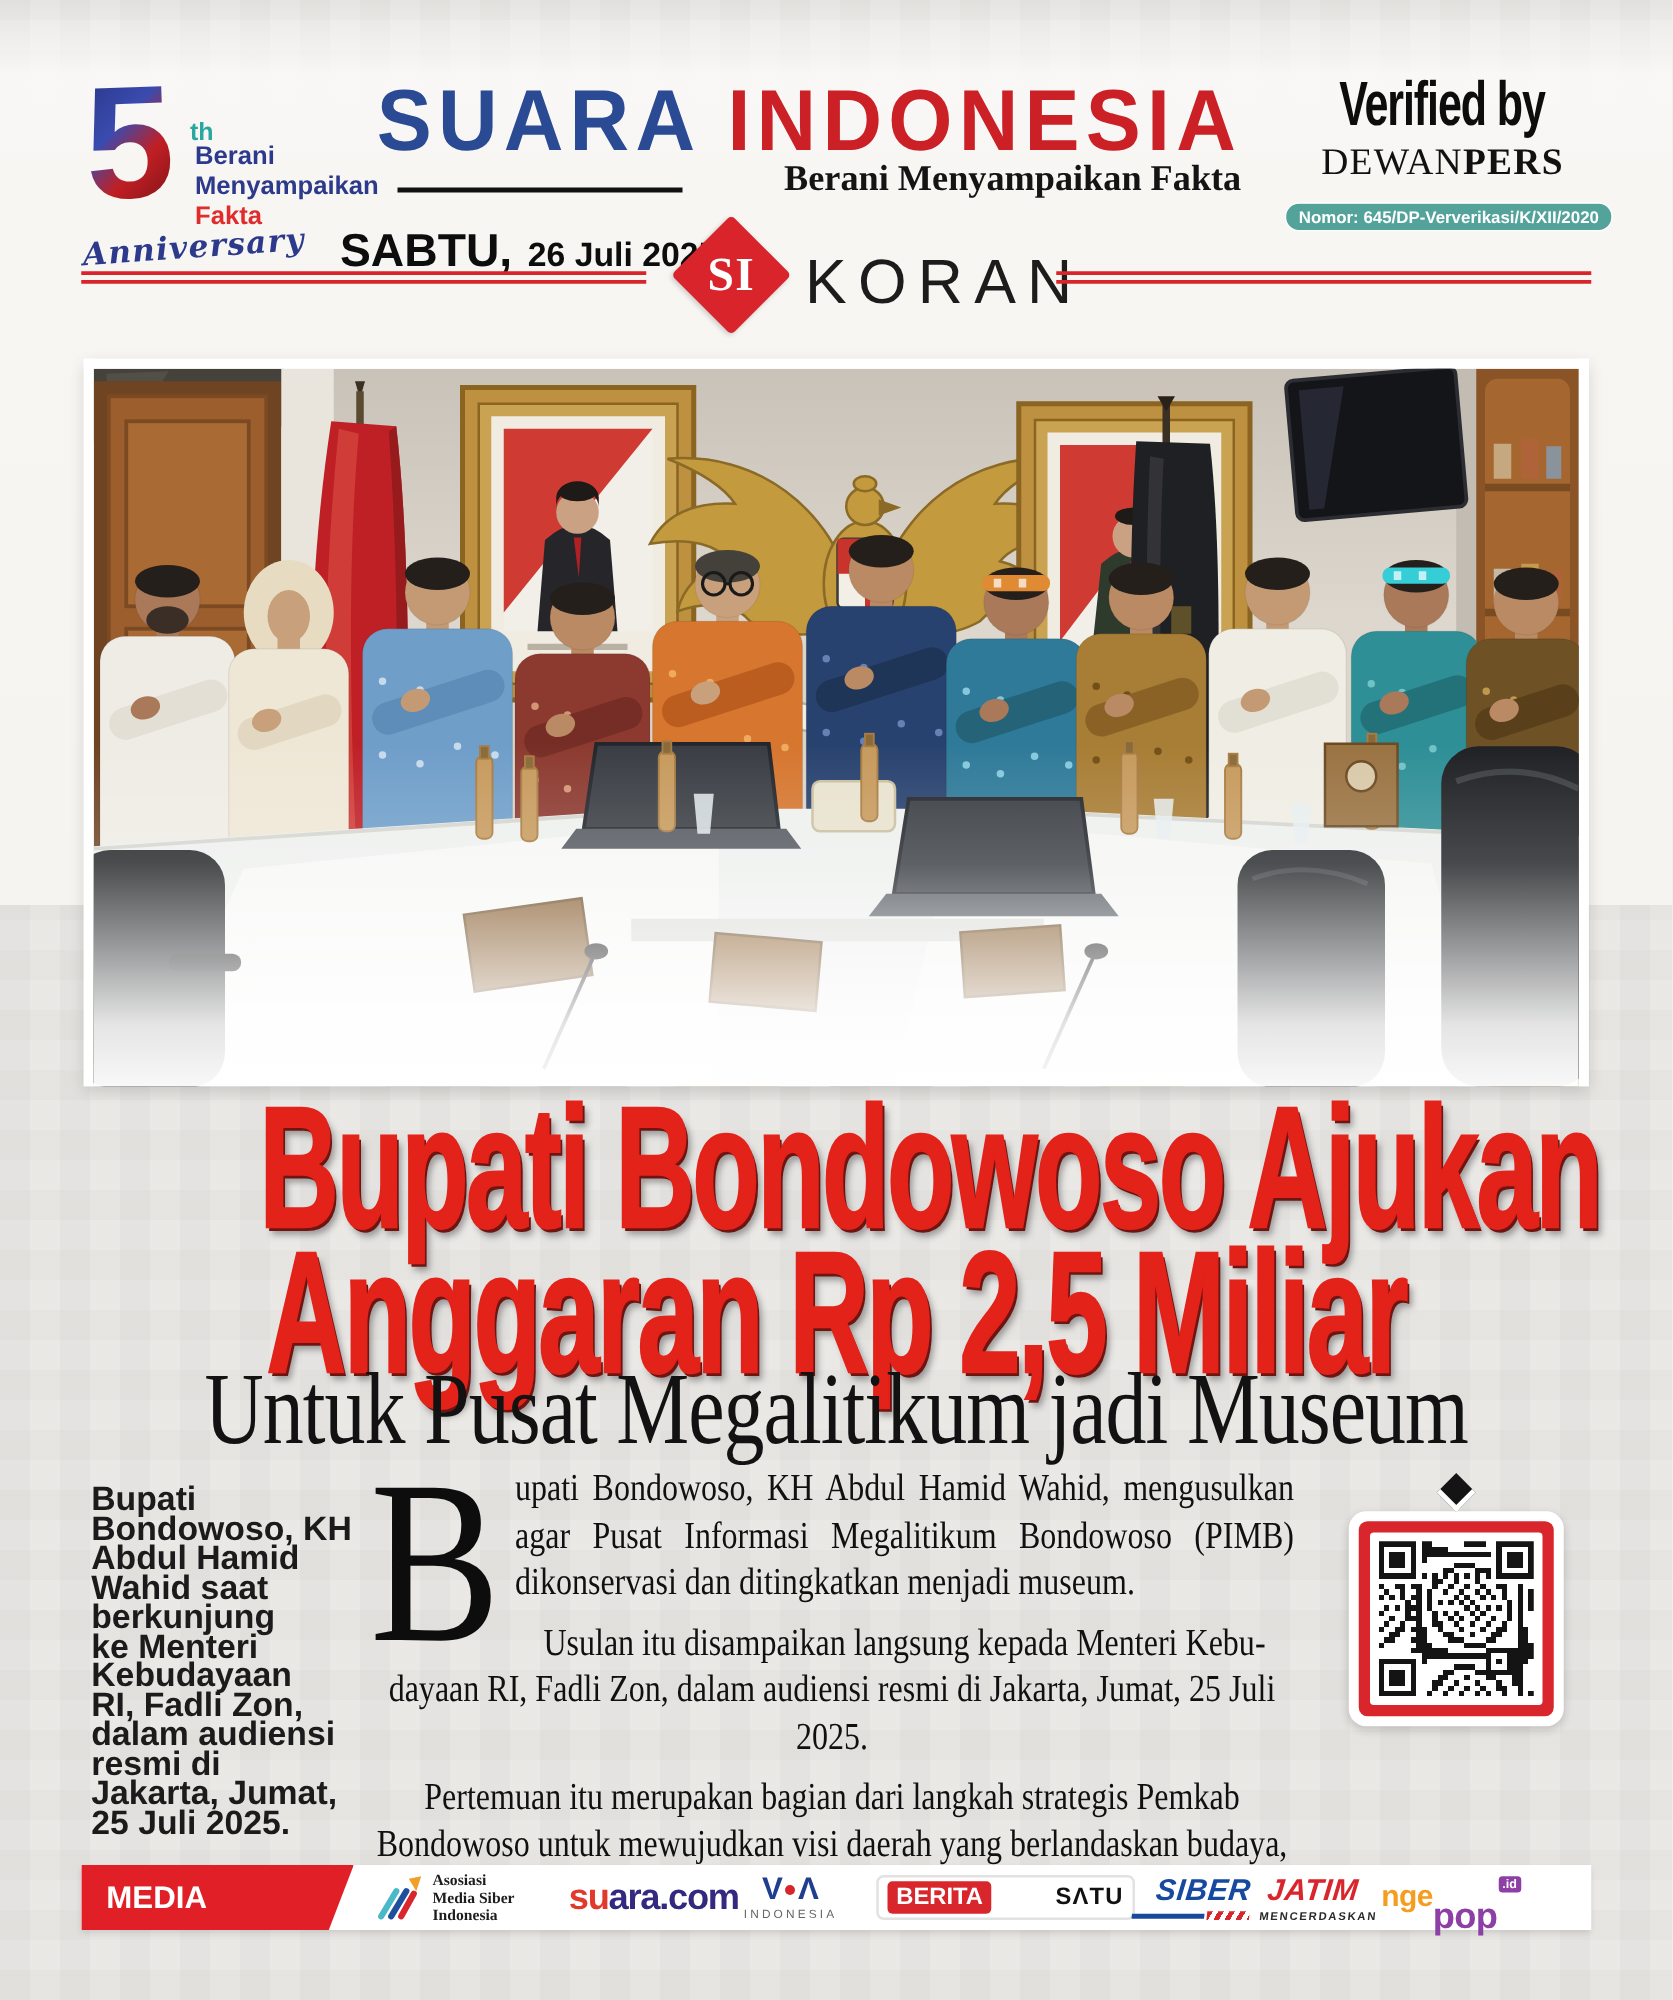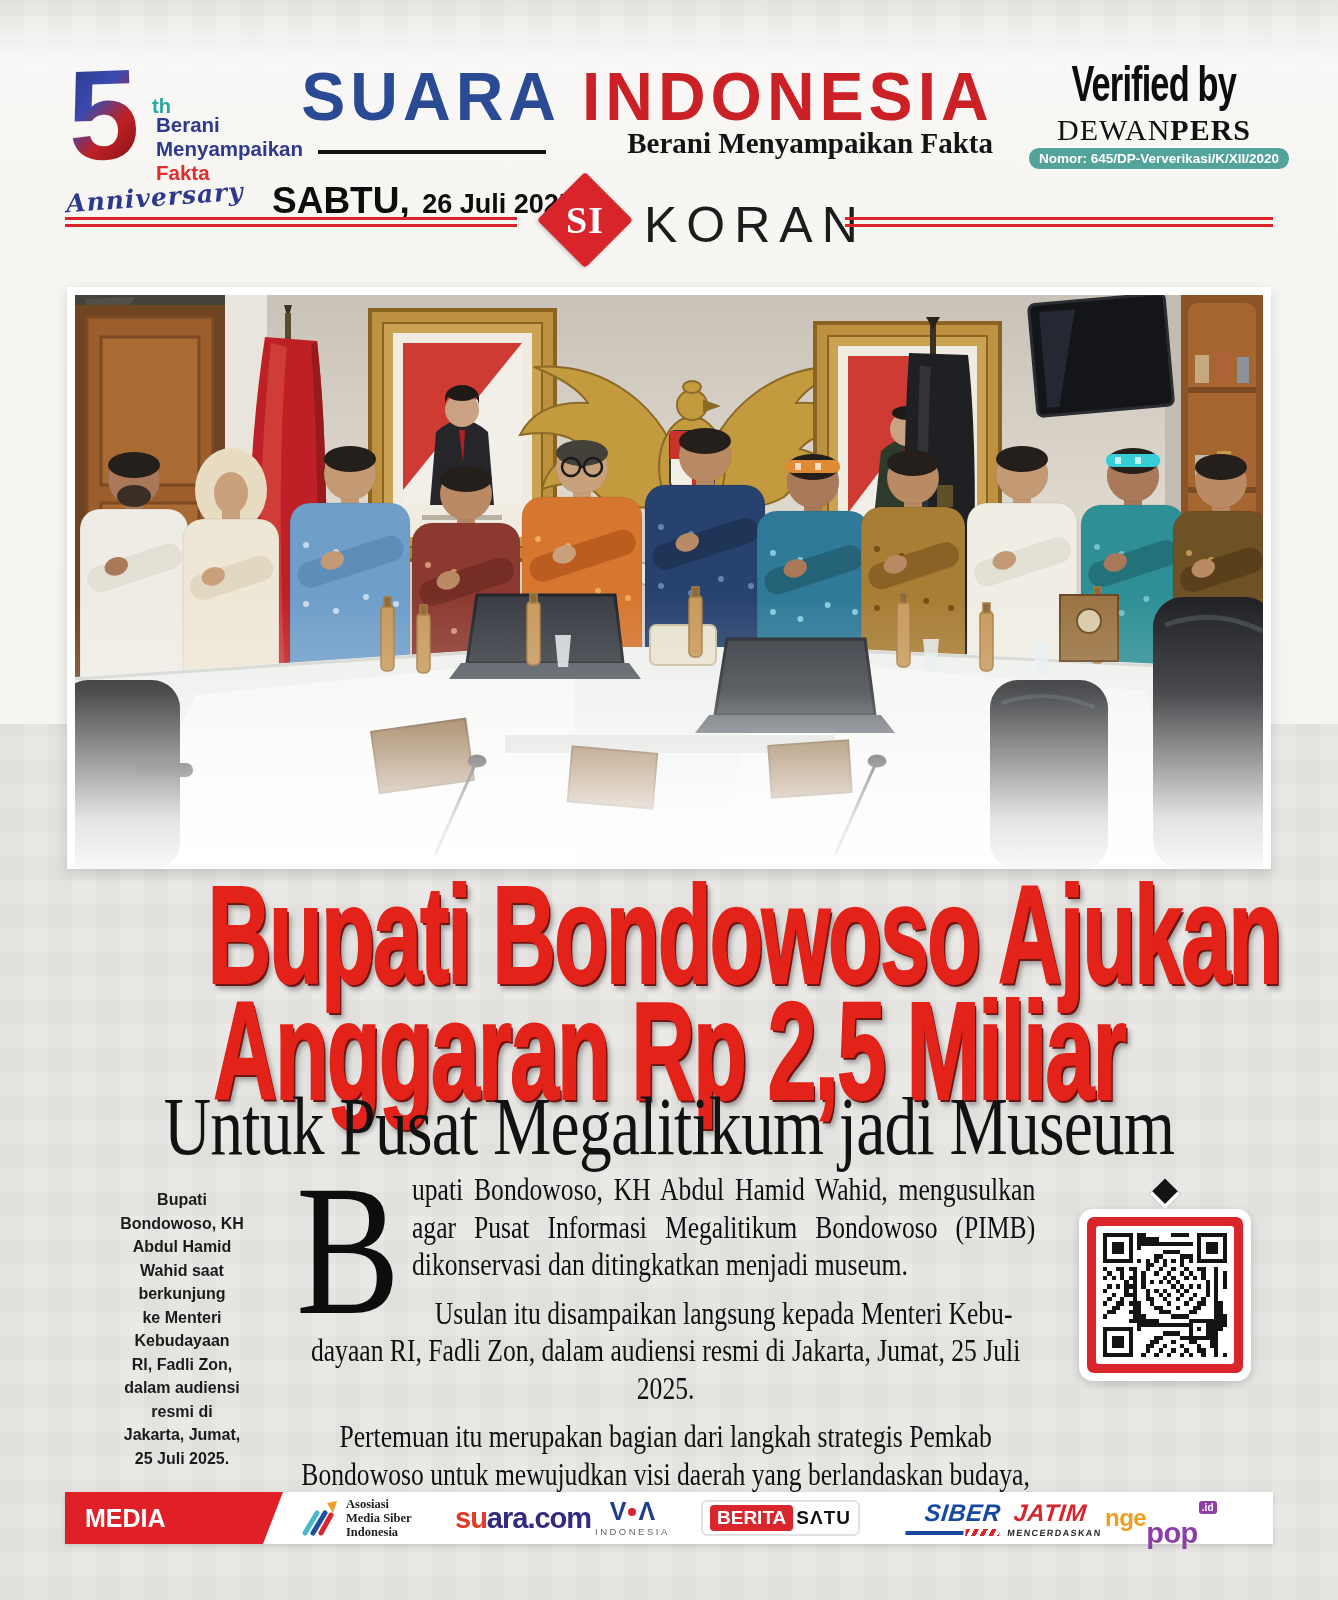--- a/index.html
+++ b/index.html
@@ -36,21 +36,21 @@
   .masthead-rule { left:318px; top:150px; width:228px; height:4px; background:#111; }
   .masthead-tagline { left:545px; top:127px; width:448px; text-align:right; font-family:"Liberation Serif", serif;
     font-weight:700; font-size:29px; color:#141414; }
 
   
   .verified { left:1028px; top:56px; width:252px; text-align:center; }
   .verified-title { display:inline-block; font-size:40px; font-weight:700; color:#0d0d0d;
     transform:scale(.86,1.25); transform-origin:center top; letter-spacing:-1px; }
   .verified-org { margin-top:12px; font-family:"Liberation Serif", serif; font-size:30px; color:#111; letter-spacing:1px; }
   .verified-org b { font-weight:700; }
-  .verified-badge { display:inline-block; margin-top:0; background:#53a39b; border:1px solid #fff; color:#fff;
+  .verified-badge { display:inline-block; margin-top:15px; background:#53a39b; border:1px solid #fff; color:#fff;
     font-size:13.5px; font-weight:700; padding:3px 10px; border-radius:11px; white-space:nowrap; }
 
   
   .edition { left:272px; top:180px; white-space:nowrap; }
   .edition .day { font-size:37px; font-weight:900; color:#0d0d0d; letter-spacing:0; }
   .edition .date { font-size:27px; font-weight:700; color:#0d0d0d; margin-left:8px; }
 
   
   .rule { height:10px; border-top:3px solid #d8242a; border-bottom:3px solid #d8242a; }
   .rule-left { left:65px; top:217px; width:452px; }
@@ -72,21 +72,21 @@
     letter-spacing:-3px; color:#e3221a; white-space:nowrap;
     -webkit-text-stroke:2px #e3221a;
     text-shadow:3px 3px 0 #6e1511, 6px 6px 6px rgba(80,80,80,.5);
     transform:scale(.69,1.08); transform-origin:center top; }
   .hl1 { top:866px; } .hl2 { top:982px; }
   .subhead { left:0; top:1086px; width:1338px; text-align:center; font-family:"Liberation Serif", serif;
     font-weight:400; font-size:82px; line-height:1; color:#121212; white-space:nowrap; letter-spacing:-1px;
     transform:scaleX(.8); transform-origin:center top; }
 
   
-  .photo-caption { left:73px; top:1188px; width:218px; text-align:center; font-size:16px; font-weight:700;
+  .photo-caption { left:73px; top:1188px; width:218px; text-align:left; font-size:27px; font-weight:700;
     line-height:23.5px; color:#1b1b1b; }
   .article { left:296px; top:1172px; width:880px; transform:scaleX(.84); transform-origin:left top;
     font-family:"Liberation Serif", serif; font-size:30.5px; line-height:37.5px; color:#101010; }
   .article p { margin:0 0 11px 0; }
   .article .p1 { text-align:justify; }
   .article .p2, .article .p3 { text-align:center; }
   .dropcap { float:left; font-family:"Liberation Serif", serif; font-weight:400; font-size:186px; line-height:.72;
     padding:12px 14px 0 0; color:#0d0d0d; }
 
   
@@ -110,21 +110,21 @@
   .partner { position:absolute; top:0; height:52px; display:flex; align-items:center; }
   .amsi { left:236px; gap:7px; }
   .amsi-text { font-family:"Liberation Serif", serif; font-size:12.5px; line-height:1.12; color:#1d1d1d; font-weight:700; }
   .suara { left:390px; font-size:29px; font-weight:800; letter-spacing:-1px; }
   .suara .s1 { color:#e23a2a; } .suara .s2 { color:#33297e; }
   .voa { left:530px; flex-direction:column; justify-content:center; line-height:1; }
   .voa-main { font-size:25px; font-weight:900; color:#1f3e8f; display:flex; align-items:center; }
   .voa-dot { width:8px; height:8px; border-radius:50%; background:#d8262c; margin:0 2px; display:inline-block; }
   .voa-sub { font-size:9.5px; letter-spacing:2.5px; color:#666; margin-top:3px; text-align:center; }
   .beritasatu { left:636px; }
-  .bs-wrap { display:flex; align-items:center; border:2px solid #e2e2e2; border-radius:6px; padding:3px 7px; background:#fff; }
+  .bs-wrap { display:flex; align-items:center; border:2px solid #e2e2e2; border-radius:6px; padding:3px 7px; background:#fff;gap:48px; }
   .bs-red { background:#d8262c; color:#fff; font-size:19px; font-weight:800; padding:2px 7px; border-radius:4px; }
   .bs-black { color:#111; font-size:19px; font-weight:800; margin-left:3px; letter-spacing:1px; }
   .siberjatim { left:842px; flex-direction:column; justify-content:center; transform:skewX(-6deg); }
   .sj-row1 { font-size:24px; font-weight:900; font-style:italic; letter-spacing:.5px; white-space:nowrap; }
   .sj-b { color:#174a9e; } .sj-r { color:#d8262c; margin-left:6px; }
   .sj-row2 { display:flex; align-items:center; width:100%; margin-top:1px; }
   .sj-bar { height:4px; background:#174a9e; flex:0 0 58px; }
   .sj-chev { height:7px; width:34px; margin-left:2px;
     background:repeating-linear-gradient(115deg,#d8262c 0 4px, transparent 4px 8px); }
   .sj-sub { font-size:9px; font-weight:700; color:#2a2a2a; letter-spacing:1.4px; margin-left:8px; }

